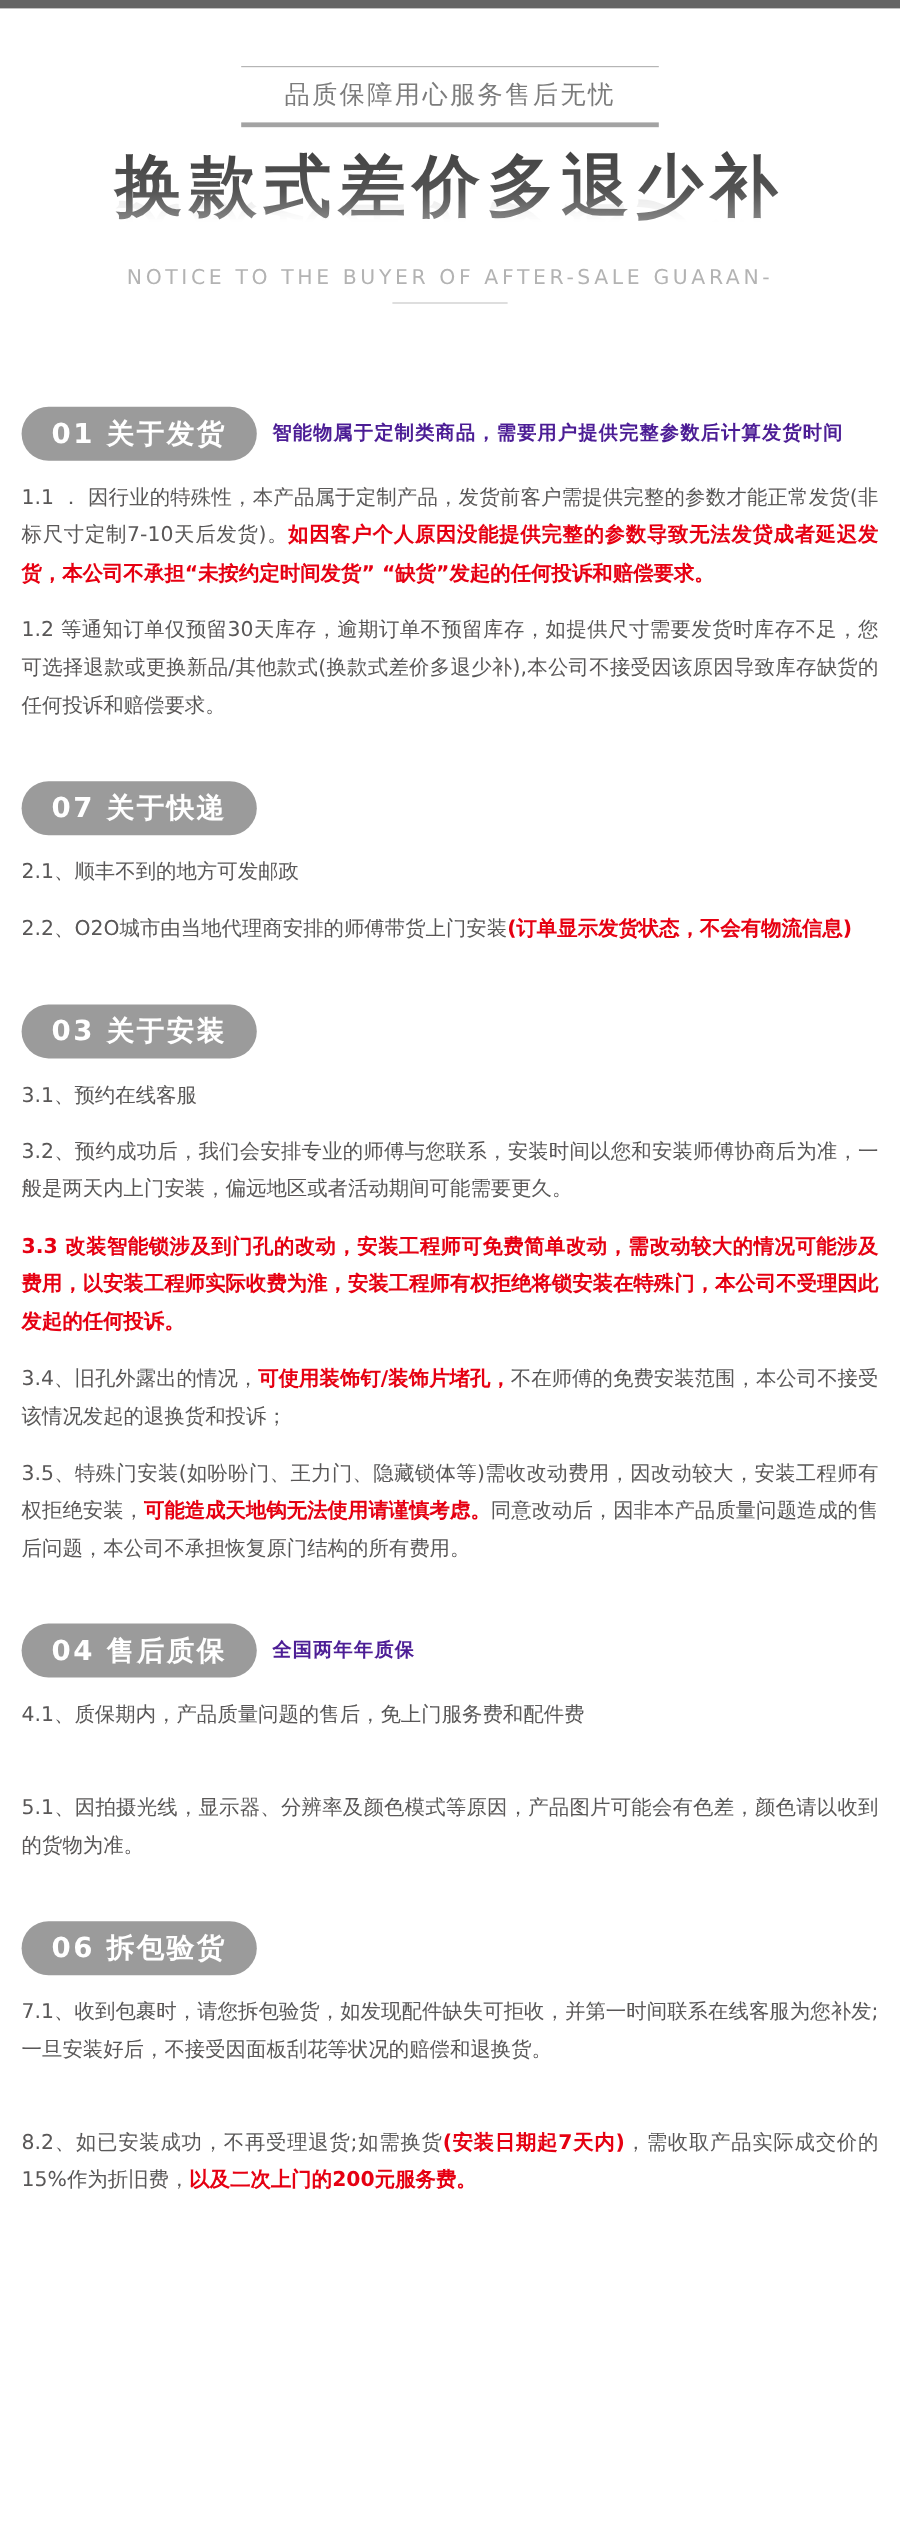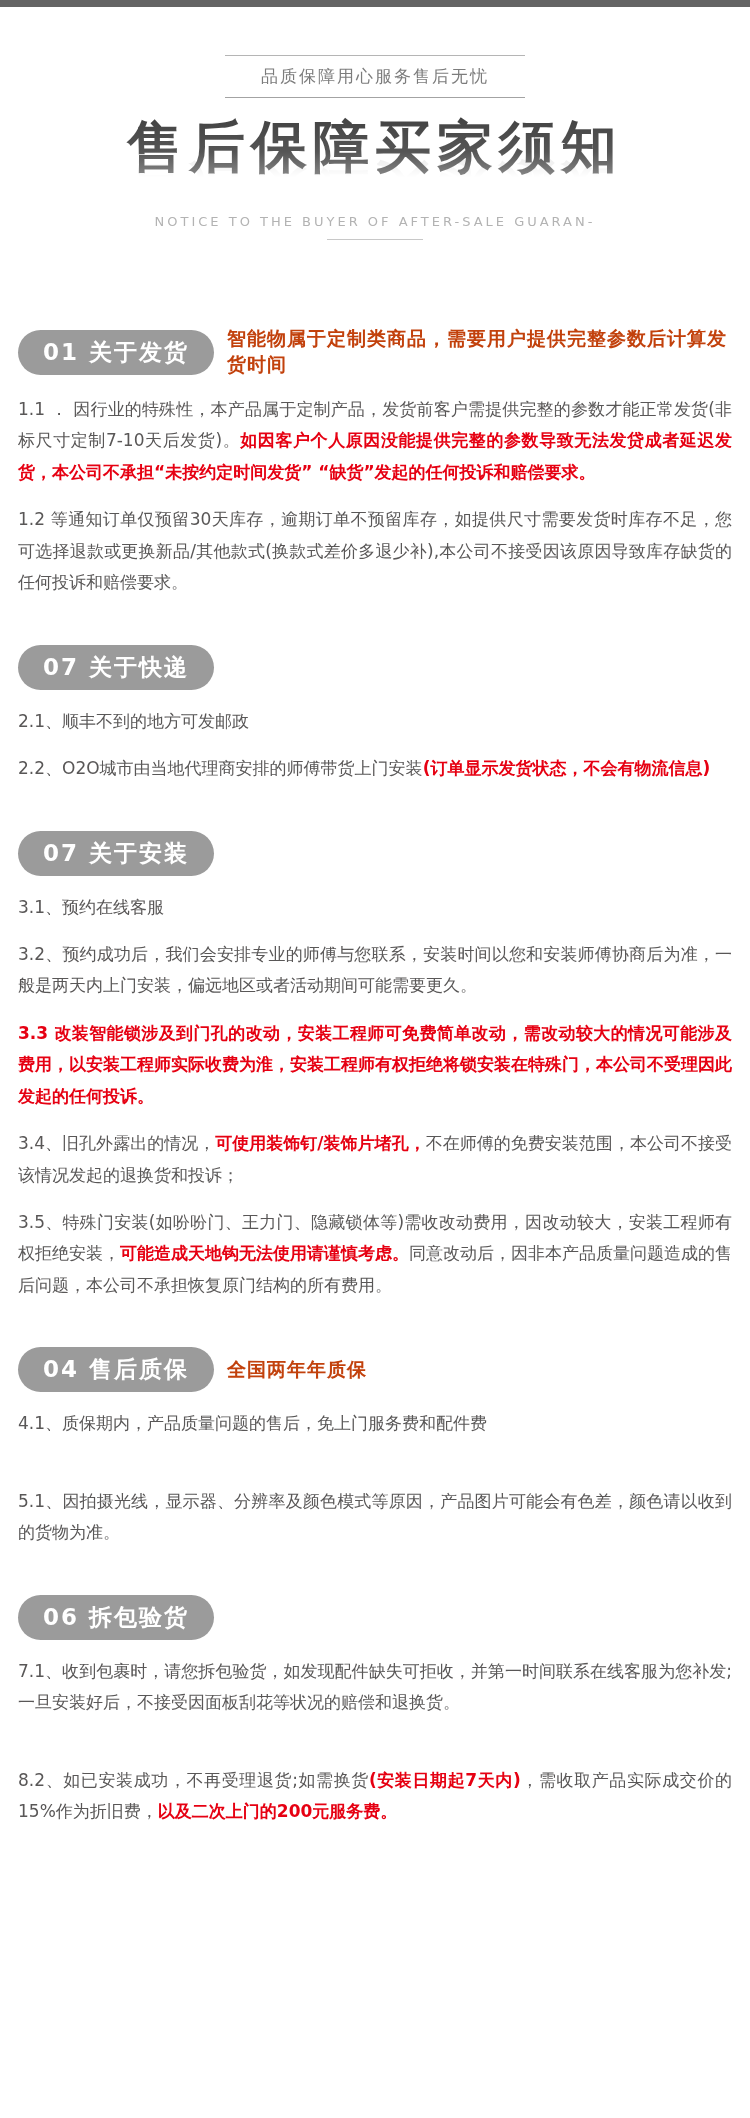--- a/index.html
+++ b/index.html
@@ -7,40 +7,40 @@
   body {
     width: 750px;
     font-family: "DejaVu Sans", "Liberation Sans", sans-serif;
   }
   .topbar { height: 7px; background: #646464; }
 
   header { padding-top: 48px; text-align: center; }
   .tagline-box {
     display: inline-block;
     border-top: 1px solid #b5b5b5;
-    border-bottom: 1px solid #a3a3a3;
+    border-bottom: 4px solid #a3a3a3;
     padding: 9px 36px;
     color: #7c7c7c;
-    font-size: 17px;
+    font-size: 21px;
     letter-spacing: 2px;
   }
   .main-title {
     margin: 12px 0 0;
     font-size: 56px;
     font-weight: bold;
     letter-spacing: 6px;
     background: linear-gradient(180deg, #3f3f3f 0%, #555555 55%, #9a9a9a 100%);
     -webkit-background-clip: text;
     background-clip: text;
     -webkit-text-fill-color: transparent;
     -webkit-box-reflect: below -38px linear-gradient(rgba(0,0,0,0) 62%, rgba(0,0,0,0.22));
   }
   .subtitle {
     margin-top: 28px;
-    font-size: 13px;
+    font-size: 17px;
     color: #b3b3b3;
     letter-spacing: 3px;
   }
   .sub-line { width: 96px; height: 1px; background: #c8c8c8; margin: 10px auto 0; }
 
   .content { padding: 0 18px 46px; }
   .section { margin-top: 46px; }
   .section:first-child { margin-top: 86px; }
   .section-header { display: flex; align-items: center; }
   .badge {
@@ -48,22 +48,22 @@
     background: #9b9b9b;
     color: #ffffff;
     font-size: 23px;
     font-weight: bold;
     letter-spacing: 2px;
     padding: 7px 25px;
     border-radius: 28px;
     white-space: nowrap;
   }
   .badge-note {
-    color: #c2410c;
-    font-size: 19px;
+    color: #4c1d95;
+    font-size: 16px;
     font-weight: bold;
     margin-left: 13px;
     letter-spacing: 1px;
   }
   .clause {
     margin: 16px 0 0;
     font-size: 17px;
     line-height: 1.85;
     color: #595757;
     text-align: justify;
@@ -71,21 +71,21 @@
   .seg { }
   .seg-red { color: #e60012; font-weight: bold; }
 </style>
 </head>
 <body>
 
 <div class="topbar"></div>
 
 <header>
   <div class="tagline-box">品质保障用心服务售后无忧</div>
-  <h1 class="main-title">售后保障买家须知</h1>
+  <h1 class="main-title">换款式差价多退少补</h1>
   <div class="subtitle">NOTICE TO THE BUYER OF AFTER-SALE GUARAN-</div>
   <div class="sub-line"></div>
 </header>
 
 <main class="content">
     <section class="section">
       <div class="section-header">
         <span class="badge">01 关于发货</span>
         <span class="badge-note">智能物属于定制类商品，需要用户提供完整参数后计算发货时间</span>
       </div>
@@ -94,21 +94,21 @@
     </section>
     <section class="section">
       <div class="section-header">
         <span class="badge">07 关于快递</span>
       </div>
       <p class="clause"><span class="seg">2.1、顺丰不到的地方可发邮政</span></p>
       <p class="clause"><span class="seg">2.2、O2O城市由当地代理商安排的师傅带货上门安装</span><span class="seg seg-red">(订单显示发货状态，不会有物流信息)</span></p>
     </section>
     <section class="section">
       <div class="section-header">
-        <span class="badge">07 关于安装</span>
+        <span class="badge">03 关于安装</span>
       </div>
       <p class="clause"><span class="seg">3.1、预约在线客服</span></p>
       <p class="clause"><span class="seg">3.2、预约成功后，我们会安排专业的师傅与您联系，安装时间以您和安装师傅协商后为准，一般是两天内上门安装，偏远地区或者活动期间可能需要更久。</span></p>
       <p class="clause"><span class="seg seg-red">3.3  改装智能锁涉及到门孔的改动，安装工程师可免费简单改动，需改动较大的情况可能涉及费用，以安装工程师实际收费为淮，安装工程师有权拒绝将锁安装在特殊门，本公司不受理因此发起的任何投诉。</span></p>
       <p class="clause"><span class="seg">3.4、旧孔外露出的情况，</span><span class="seg seg-red">可使用装饰钉/装饰片堵孔，</span><span class="seg">不在师傅的免费安装范围，本公司不接受该情况发起的退换货和投诉；</span></p>
       <p class="clause"><span class="seg">3.5、特殊门安装(如吩吩门、王力门、隐藏锁体等)需收改动费用，因改动较大，安装工程师有权拒绝安装，</span><span class="seg seg-red">可能造成天地钩无法使用请谨慎考虑。</span><span class="seg">同意改动后，因非本产品质量问题造成的售后问题，本公司不承担恢复原门结构的所有费用。</span></p>
     </section>
     <section class="section">
       <div class="section-header">
         <span class="badge">04 售后质保</span>

